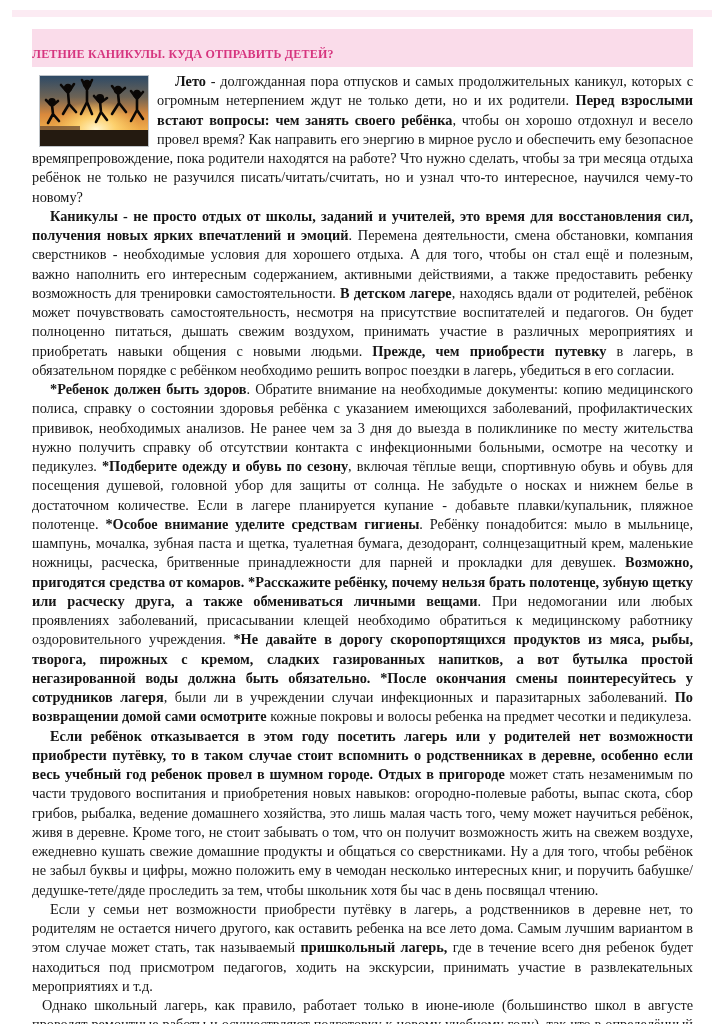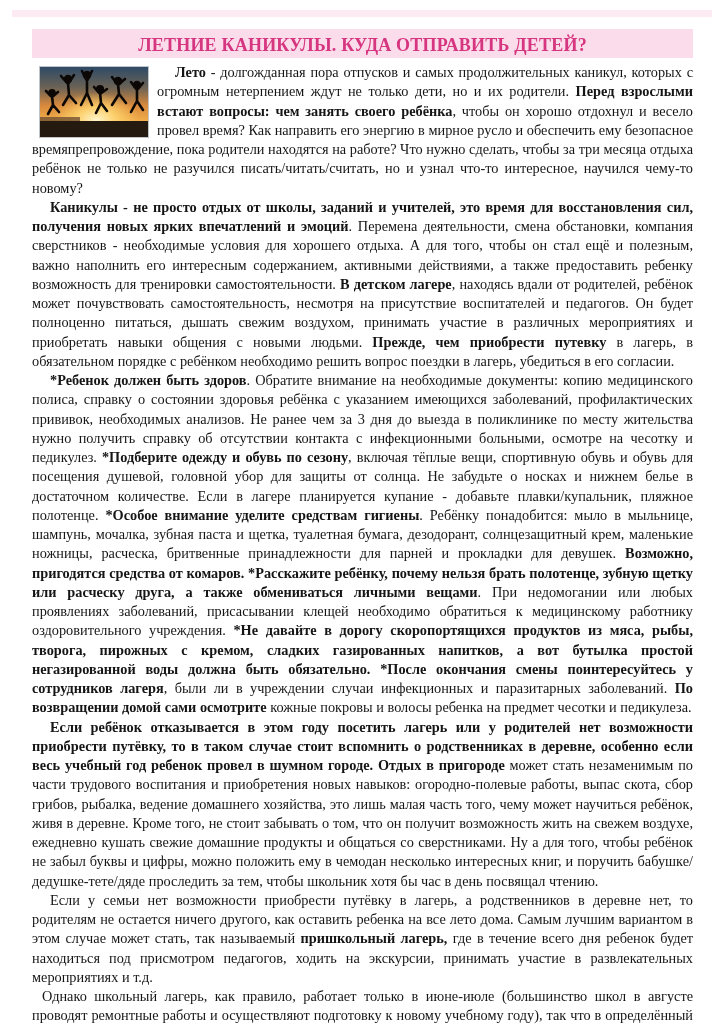--- a/index.html
+++ b/index.html
@@ -11,23 +11,23 @@
     color:#151515;background:#ffffff;
   }
   .top-strip{
     position:absolute;top:10px;left:12px;width:700px;height:7px;
     background:var(--strip-color,#fcebf3);
   }
   .content{position:absolute;top:29px;left:32px;width:661px;}
   .title-bar{
     background:var(--title-bg,#fadcea);
     color:var(--title-fg,#d6357f);
-    font-weight:700;font-size:18px;line-height:21px;
-    text-align:center;letter-spacing:.2px;
-    padding:6px 0 2px;
+    font-weight:700;font-size:12px;line-height:21px;
+    letter-spacing:.2px;
+    padding:15px 0 2px;
   }
   .body-text{
     margin-top:5px;
     font-size:14.3px;line-height:19.25px;
     text-align:justify;text-justify:inter-word;
   }
   .body-text p{margin:0;text-indent:18px;}
   .body-text p.ind-small{text-indent:10px;}
   .photo{
     float:left;width:108px;height:70px;

